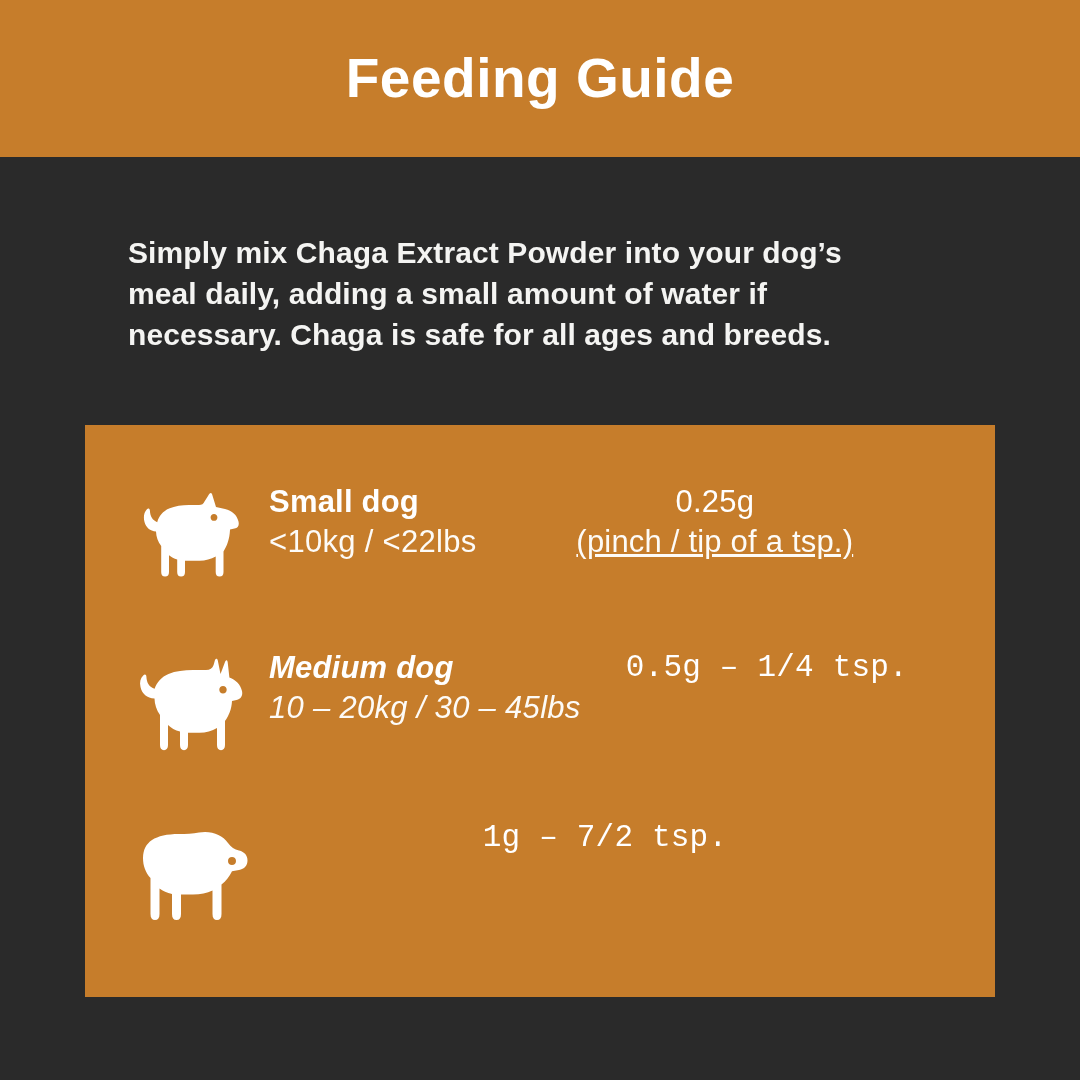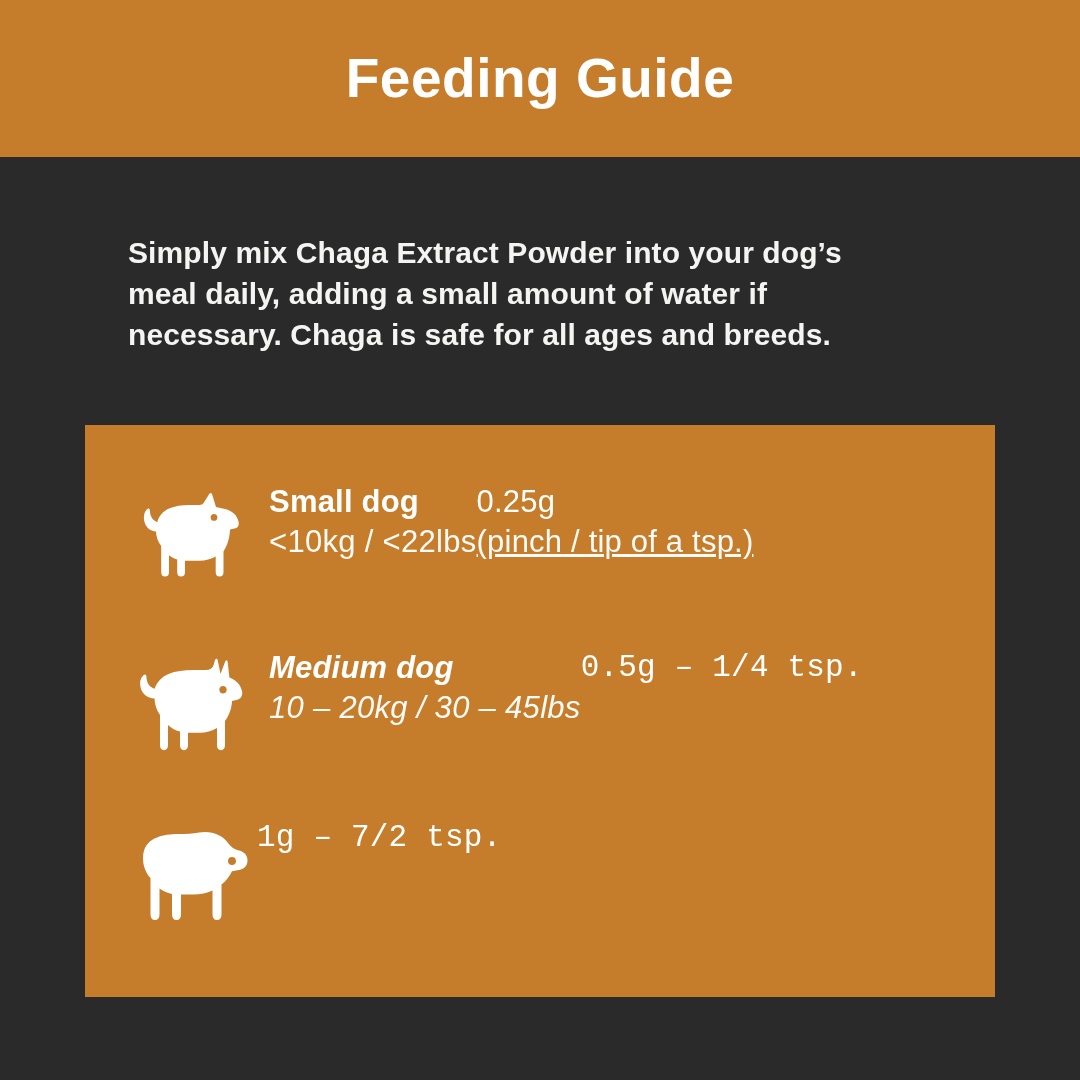--- a/index.html
+++ b/index.html
@@ -109,21 +109,21 @@
     color: #fdfbf7;
     font-size: 31px;
     font-weight: 300;
     line-height: 42px;
     letter-spacing: 0.3px;
     white-space: nowrap;
     text-align: center;
   }
   .row-dose {
     flex: 1 1 auto;
-    text-align: left;
+    text-align: center;
     padding-top: 6px;
     padding-right: 2px;
   }
   .dose-amount {
     color: #ffffff;
     font-size: 31px;
     font-weight: 400;
     line-height: 38px;
     letter-spacing: 0.2px;
     white-space: nowrap;

